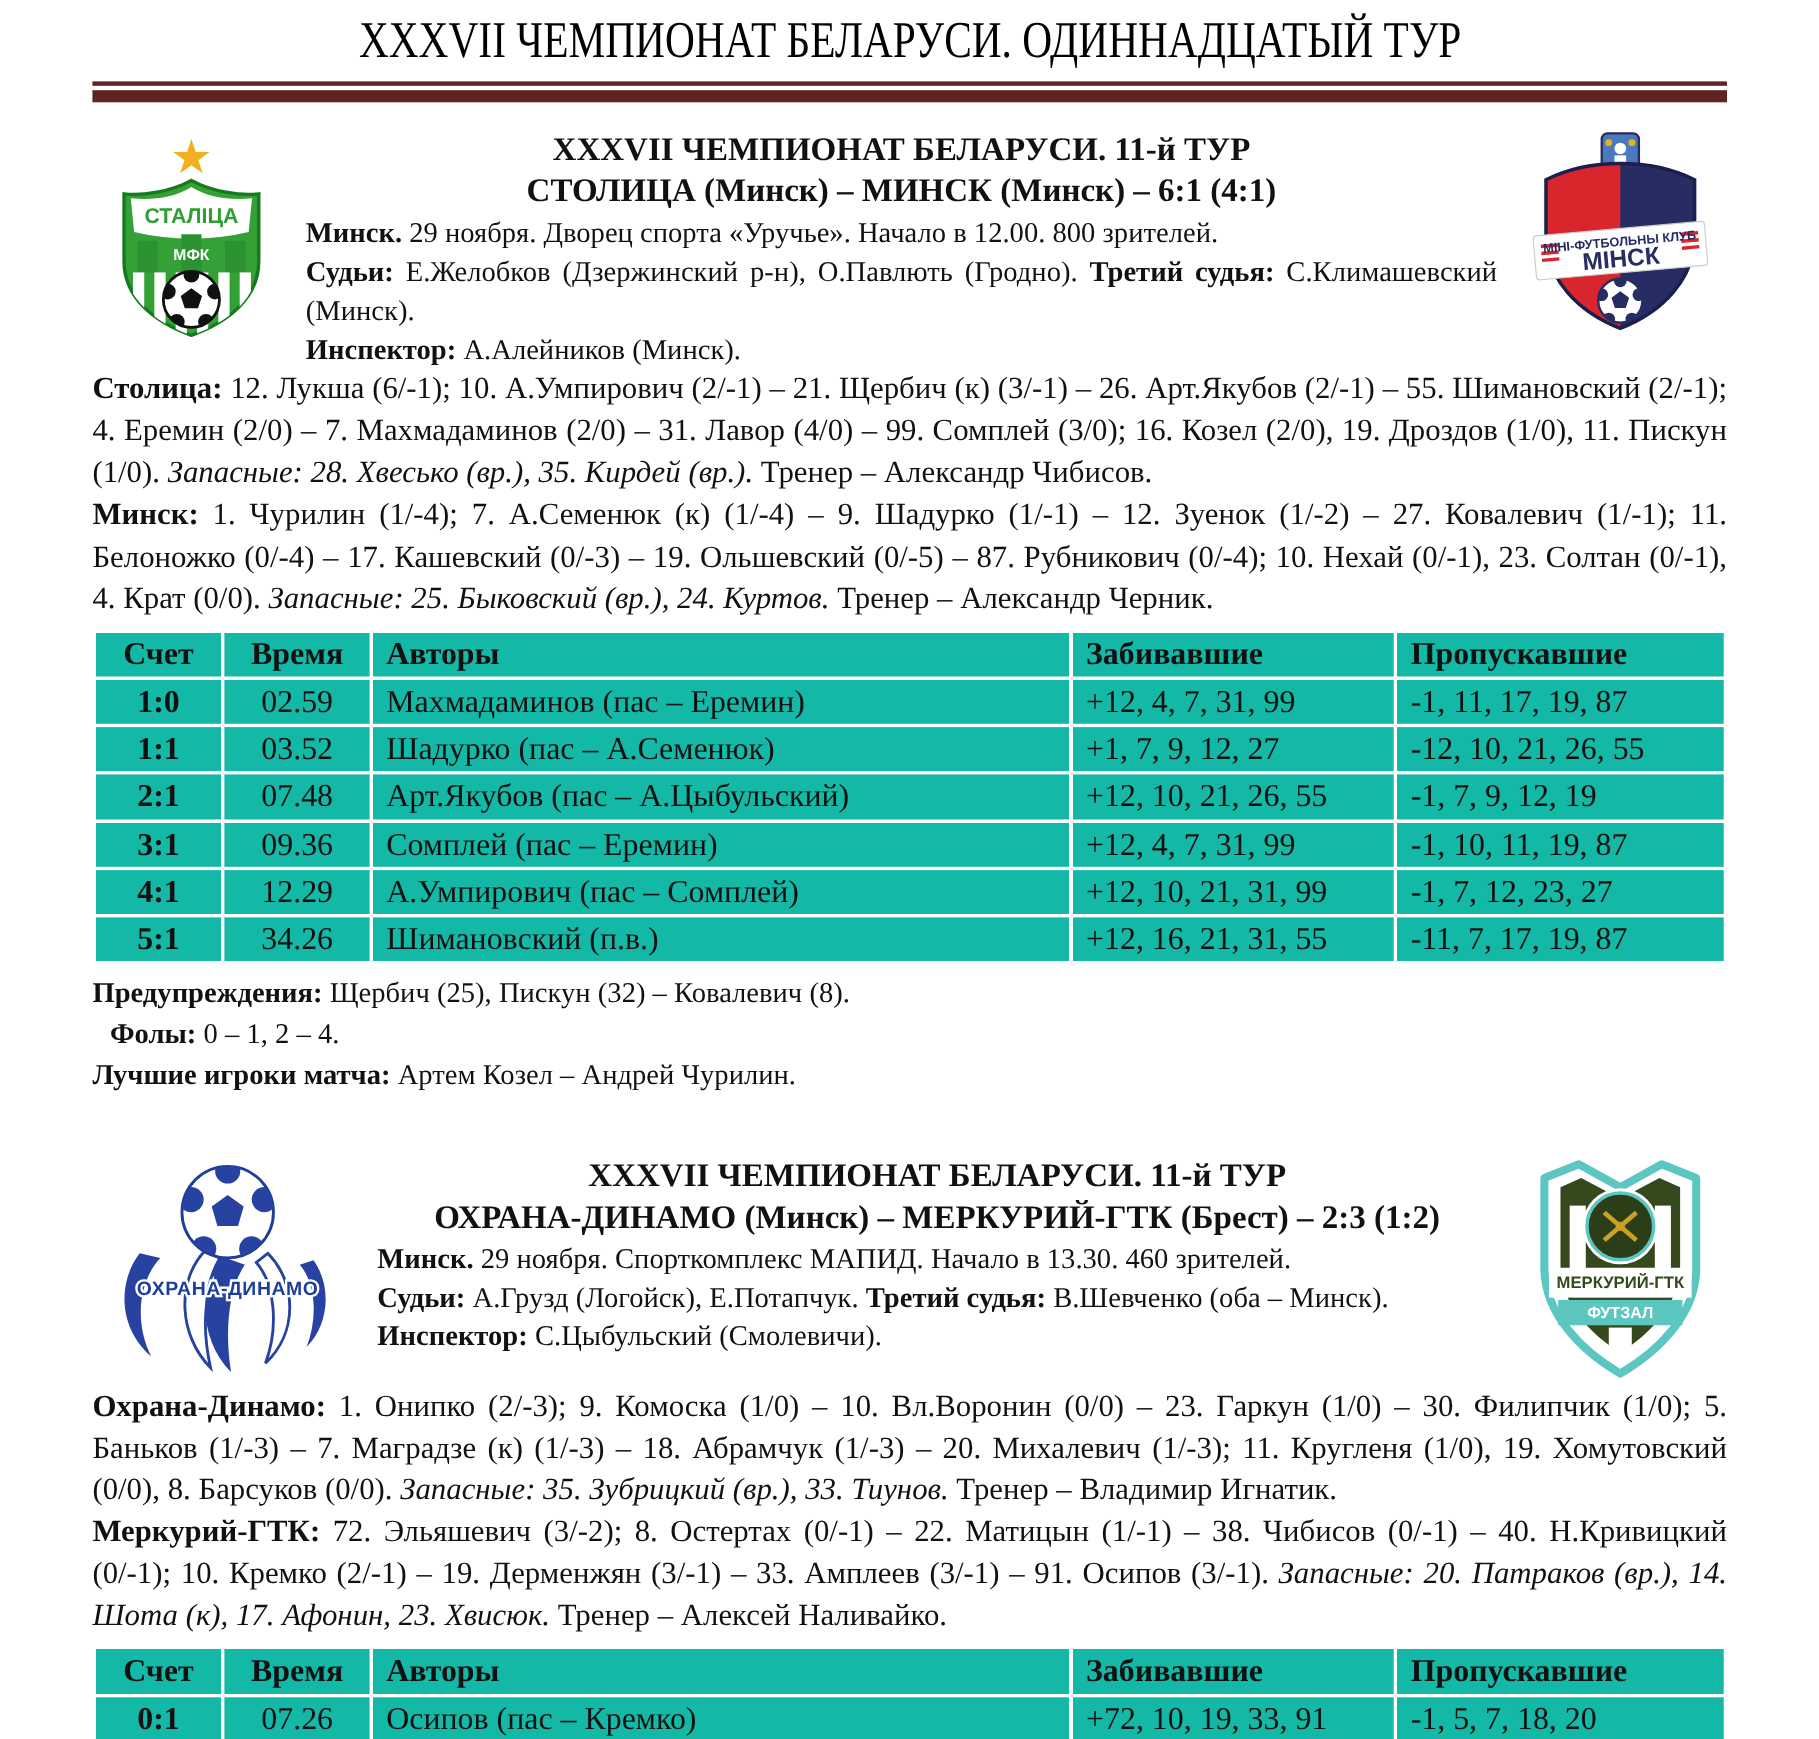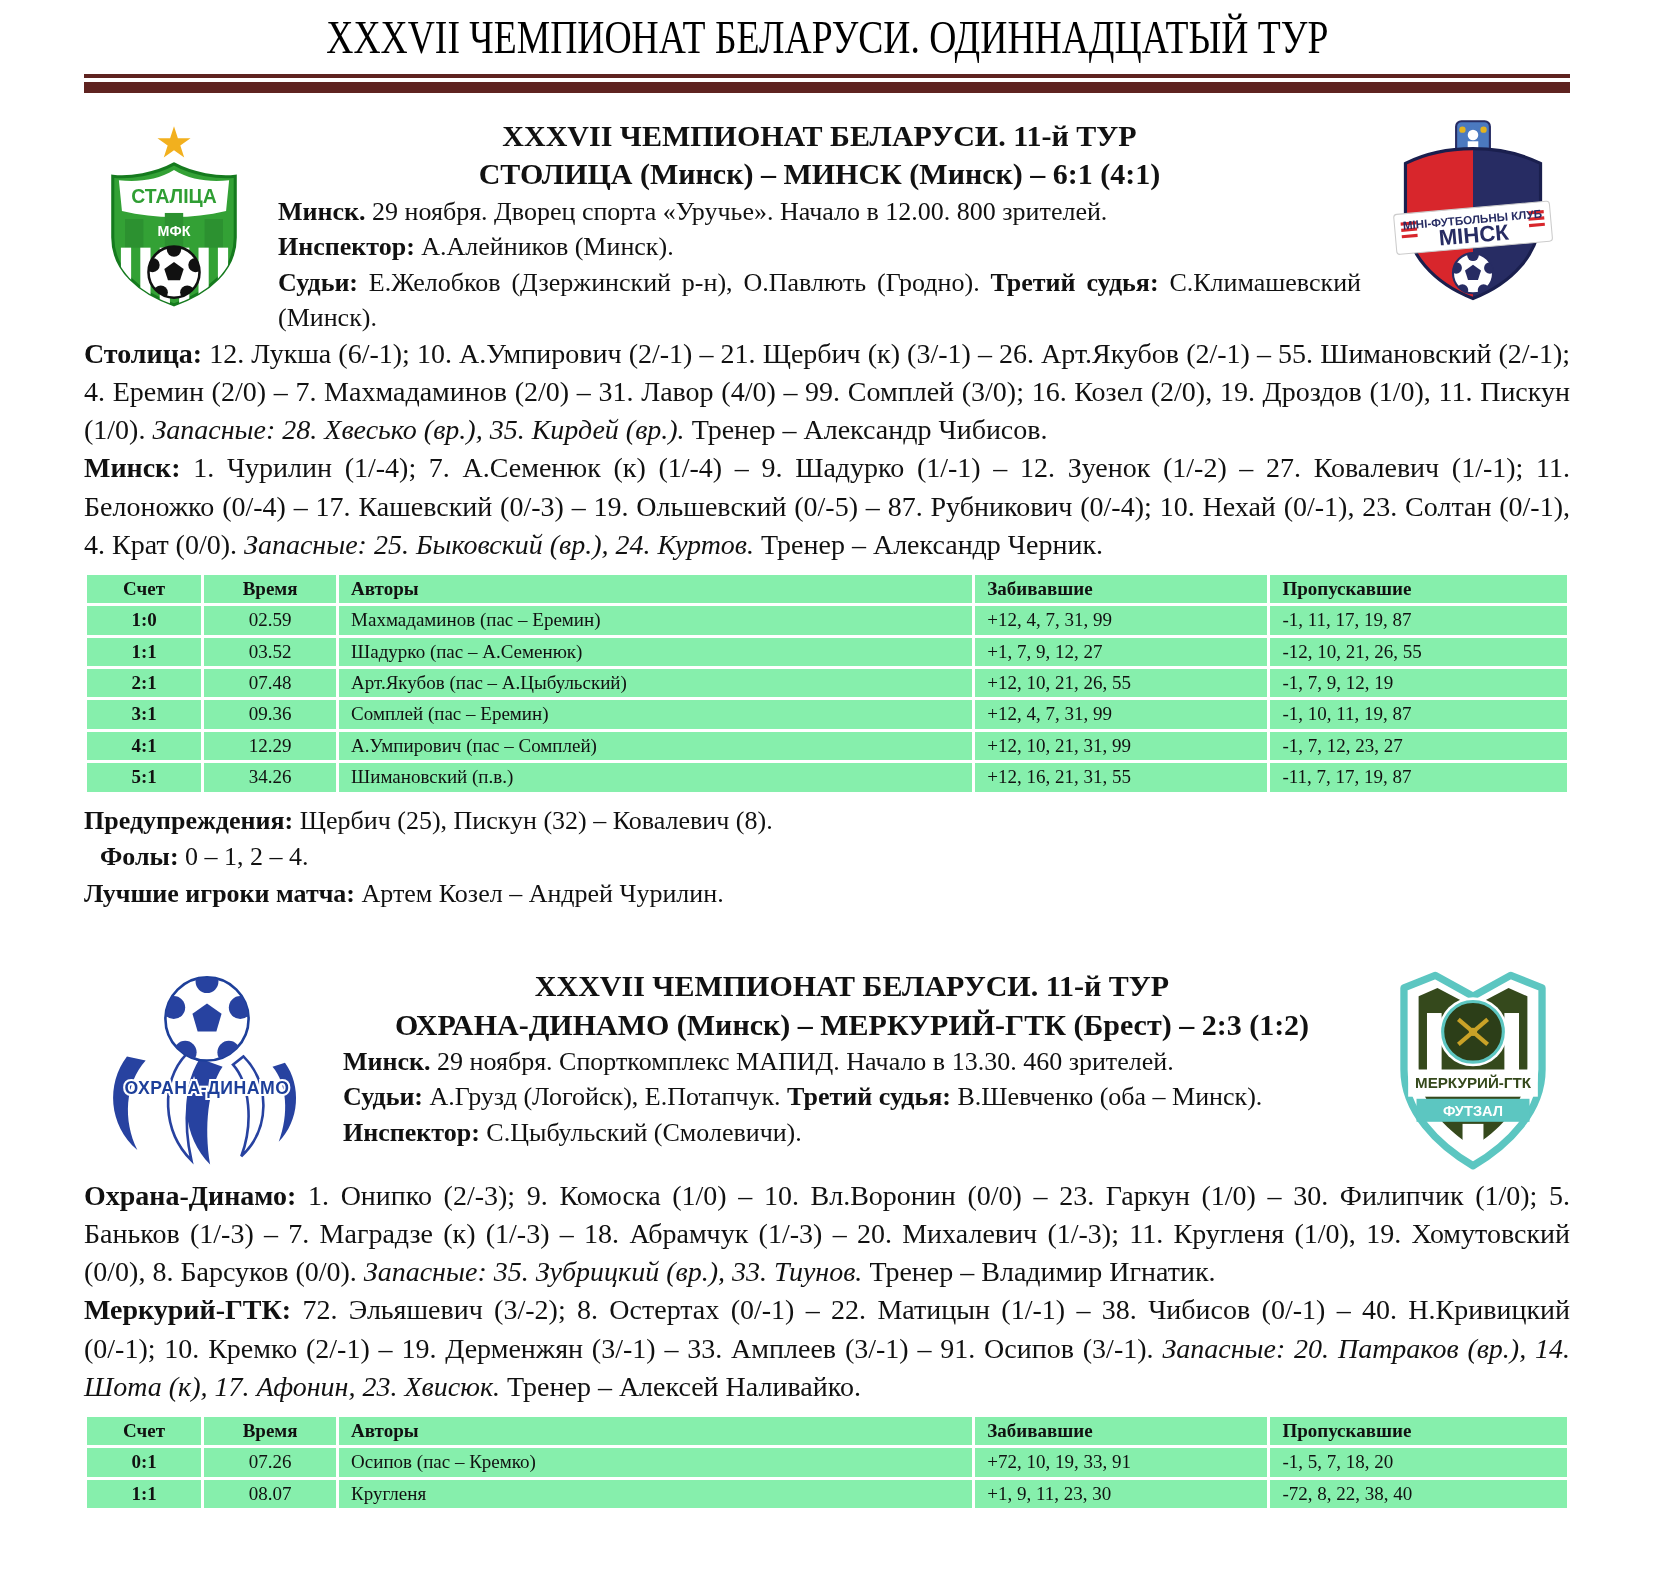--- a/index.html
+++ b/index.html
@@ -23,22 +23,22 @@
   .head-center { flex:1 1 auto; padding:0 14px; min-width:0; }
   .t1, .t2 { text-align:center; font-weight:bold; font-size:30px; line-height:1.28; margin:0; }
   .info p { margin:0; font-size:26px; line-height:1.36; text-align:justify; }
 
   
   .rosters p { margin:0; font-size:28px; line-height:1.36; text-align:justify; }
 
   
   table.goals { width:100%; border-collapse:collapse; margin:8px 0 8px 0; table-layout:fixed; }
   table.goals th, table.goals td {
-      background:#86efac; border:3px solid #ffffff;
-      font-size:19px; line-height:1.18; padding:3px 12px; overflow:hidden; white-space:nowrap; }
+      background:#14b8a6; border:3px solid #ffffff;
+      font-size:29px; line-height:1.18; padding:3px 12px; overflow:hidden; white-space:nowrap; }
   table.goals th { font-weight:bold; text-align:left; }
   table.goals .c { text-align:center; }
   table.goals td.score { font-weight:bold; text-align:center; }
   col.c-score { width:7.9%; }  col.c-time { width:9.1%; }
   col.c-auth  { width:42.9%; } col.c-plus { width:19.9%; } col.c-minus { width:20.2%; }
 
   
   .foot p { margin:0; font-size:26px; line-height:1.42; }
 
   .gap { height:30px; }
@@ -97,22 +97,22 @@
             </g>
           </g>
         </svg>
       </div>
 
       <div class="head-center">
         <p class="t1">XXXVII ЧЕМПИОНАТ БЕЛАРУСИ. 11-й ТУР</p>
         <p class="t2">СТОЛИЦА (Минск) – МИНСК (Минск) – 6:1 (4:1)</p>
         <div class="info">
           <p><span style="font-weight: bold;">Минск.</span><span> 29 ноября. Дворец спорта «Уручье». Начало в 12.00. 800 зрителей.</span></p>
+          <p><span style="font-weight: bold;">Судьи:</span><span> Е.Желобков (Дзержинский р-н), О.Павлють (Гродно). </span><span style="font-weight: bold;">Третий судья:</span><span> С.Климашевский (Минск).</span></p>
           <p><span style="font-weight: bold;">Инспектор:</span><span> А.Алейников (Минск).</span></p>
-          <p><span style="font-weight: bold;">Судьи:</span><span> Е.Желобков (Дзержинский р-н), О.Павлють (Гродно). </span><span style="font-weight: bold;">Третий судья:</span><span> С.Климашевский (Минск).</span></p>
         </div>
       </div>
 
       <div class="logo r">
         <svg width="170" height="190" viewBox="0 0 160 180">
           <defs>
             <clipPath id="mLeft">
                 <rect x="0" y="0" width="80" height="200"></rect>
               </clipPath>
             <clipPath id="ballMinsk">

